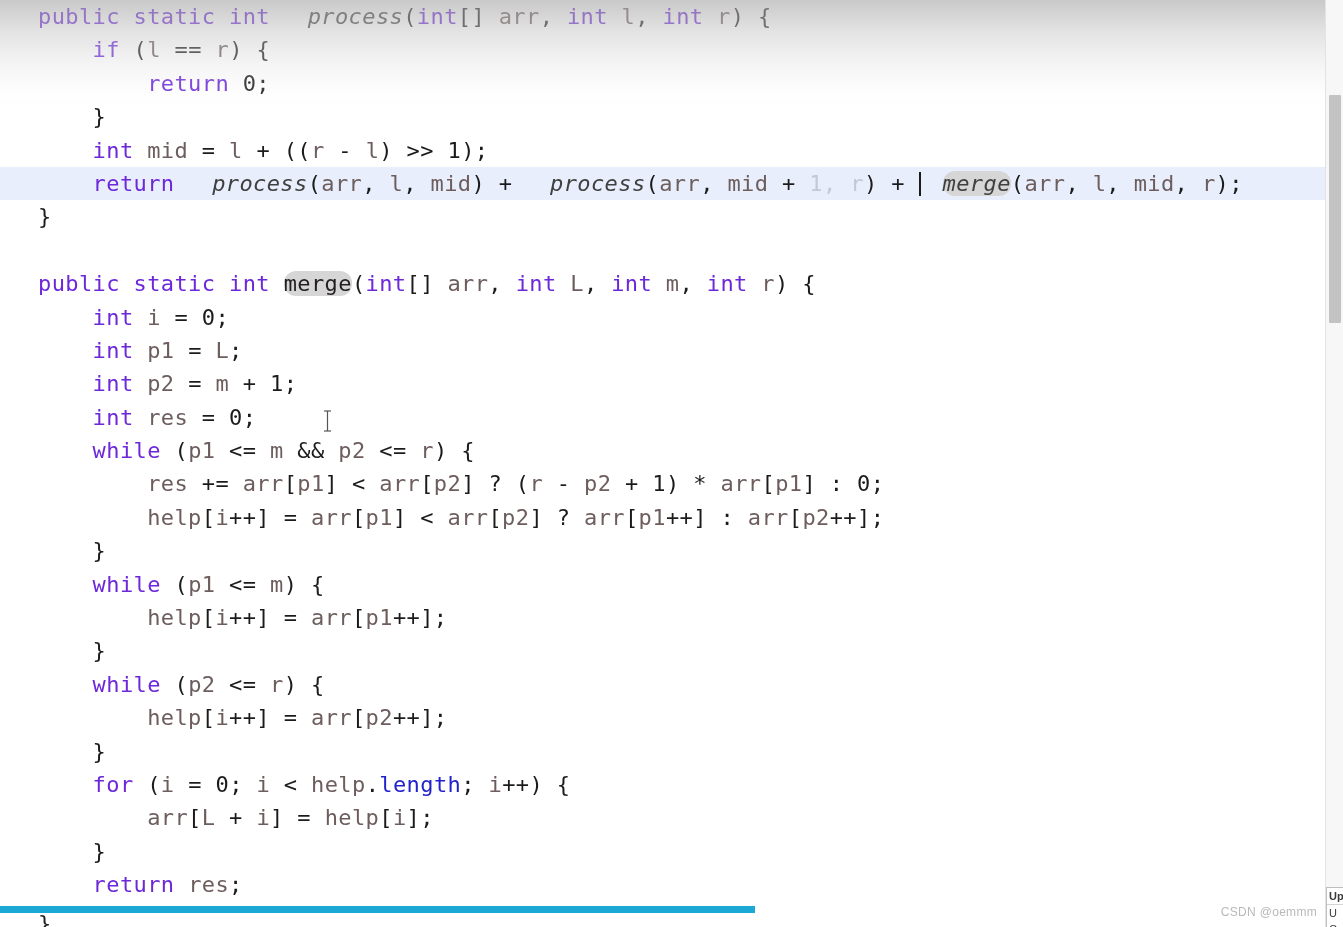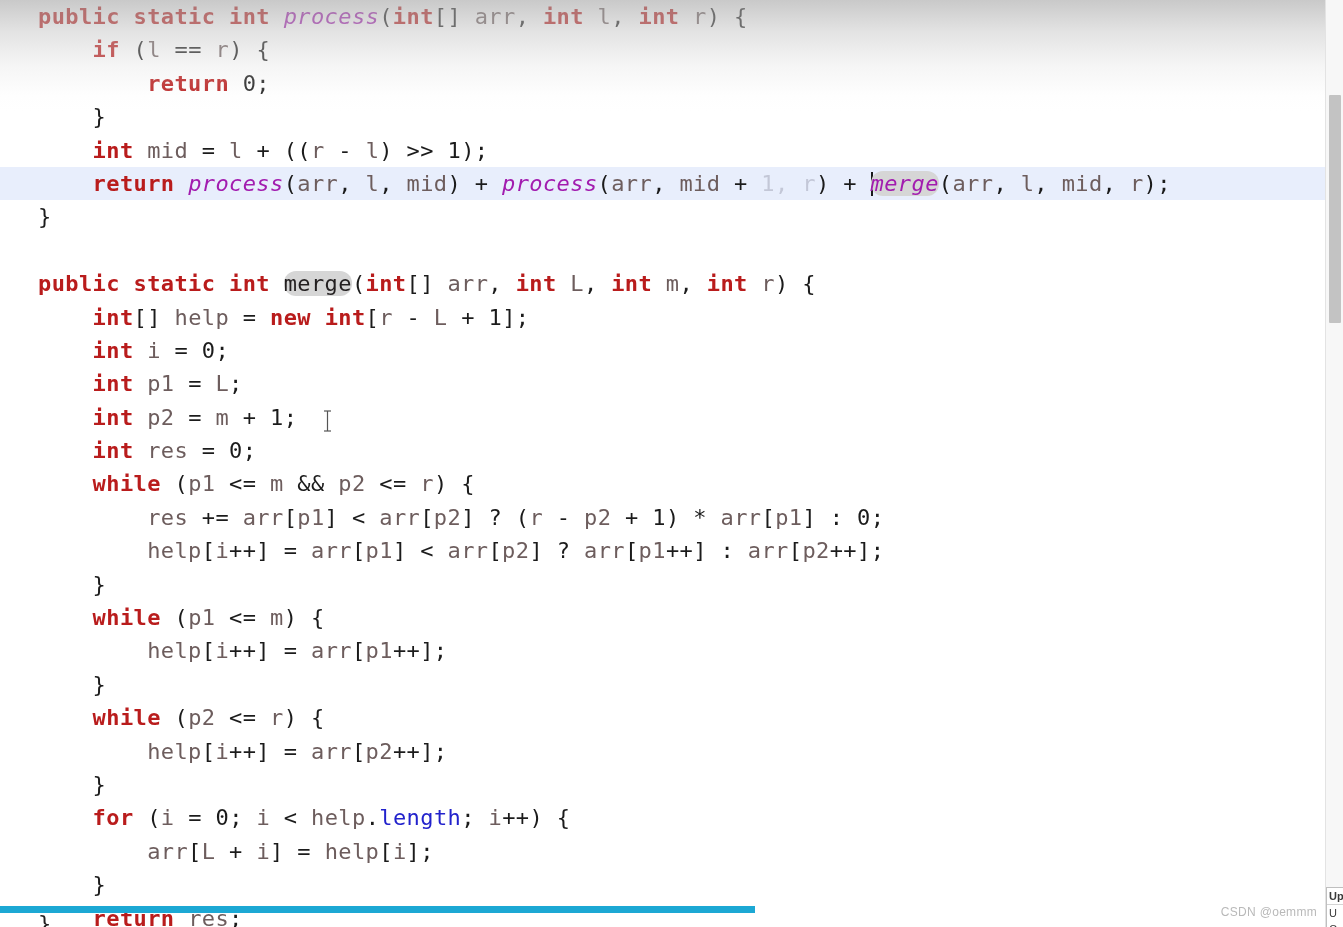--- a/index.html
+++ b/index.html
@@ -43,26 +43,26 @@
     letter-spacing: 0.4px;
     color: #231f20;
     padding-left: 38px;
     box-sizing: border-box;
   }
   .code-line.hl {
     background: #e8eefc;
   }
 
   
-  .kw   { color: #b91c1c; font-weight: bold; text-align: right; }
+  .kw   { color: #6d28d9; font-weight: normal; text-align: right; }
   .id   { color: #6d5d5d; }
   .fld  { color: #2222cc; text-align: center; }
   .pun  { color: #1b1b1b; }
   .num  { color: #1b1b1b; }
-  .fn   { color: #a21caf; font-style: italic; }
+  .fn   { color: #404040; font-style: italic; margin-left: 24px; }
 
   
   .occ {
     background: #d6d6d6;
     border-radius: 12px;
   }
 
   
   .caret {
     display: inline-block;
@@ -212,21 +212,20 @@
     <div class="code-line">    <span class="kw">int</span> <span class="id">mid</span> <span class="pun">=</span> <span class="id">l</span> <span class="pun">+ ((</span><span class="id">r</span> <span class="pun">-</span> <span class="id">l</span><span class="pun">) &gt;&gt; </span><span class="num">1</span><span class="pun">);</span></div>
 
     <div class="code-line hl">    <span class="kw">return</span> <span class="fn">process</span><span class="pun">(</span><span class="id">arr</span><span class="pun">, </span><span class="id">l</span><span class="pun">, </span><span class="id">mid</span><span class="pun">) + </span><span class="fn">process</span><span class="pun">(</span><span class="id">arr</span><span class="pun">, </span><span class="id">mid</span> <span class="pun">+</span> <span class="num ghost">1</span><span class="pun ghost">, </span><span class="id ghost">r</span><span class="pun">) + </span><span class="caret"></span><span class="fn occ">merge</span><span class="pun">(</span><span class="id">arr</span><span class="pun">, </span><span class="id">l</span><span class="pun">, </span><span class="id">mid</span><span class="pun">, </span><span class="id">r</span><span class="pun">);</span></div>
 
     <div class="code-line"><span class="pun">}</span></div>
 
     <div class="code-line"> </div>
 
     <div class="code-line"><span class="kw">public</span> <span class="kw">static</span> <span class="kw">int</span> <span class="occ">merge</span><span class="pun">(</span><span class="kw">int</span><span class="pun">[] </span><span class="id">arr</span><span class="pun">, </span><span class="kw">int</span> <span class="id">L</span><span class="pun">, </span><span class="kw">int</span> <span class="id">m</span><span class="pun">, </span><span class="kw">int</span> <span class="id">r</span><span class="pun">) {</span></div>
 
-    <div class="code-line">    <span class="kw">int</span><span class="pun">[]</span> <span class="id">help</span> <span class="pun">=</span> <span class="kw">new</span> <span class="kw">int</span><span class="pun">[</span><span class="id">r</span> <span class="pun">-</span> <span class="id">L</span> <span class="pun">+</span> <span class="num">1</span><span class="pun">];</span></div>
 
     <div class="code-line">    <span class="kw">int</span> <span class="id">i</span> <span class="pun">=</span> <span class="num">0</span><span class="pun">;</span></div>
 
     <div class="code-line">    <span class="kw">int</span> <span class="id">p1</span> <span class="pun">=</span> <span class="id">L</span><span class="pun">;</span></div>
 
     <div class="code-line">    <span class="kw">int</span> <span class="id">p2</span> <span class="pun">=</span> <span class="id">m</span> <span class="pun">+</span> <span class="num">1</span><span class="pun">;</span></div>
 
     <div class="code-line">    <span class="kw">int</span> <span class="id">res</span> <span class="pun">=</span> <span class="num">0</span><span class="pun">;</span></div>
 
     <div class="code-line">    <span class="kw">while</span> <span class="pun">(</span><span class="id">p1</span> <span class="pun">&lt;=</span> <span class="id">m</span> <span class="pun">&amp;&amp;</span> <span class="id">p2</span> <span class="pun">&lt;=</span> <span class="id">r</span><span class="pun">) {</span></div>

